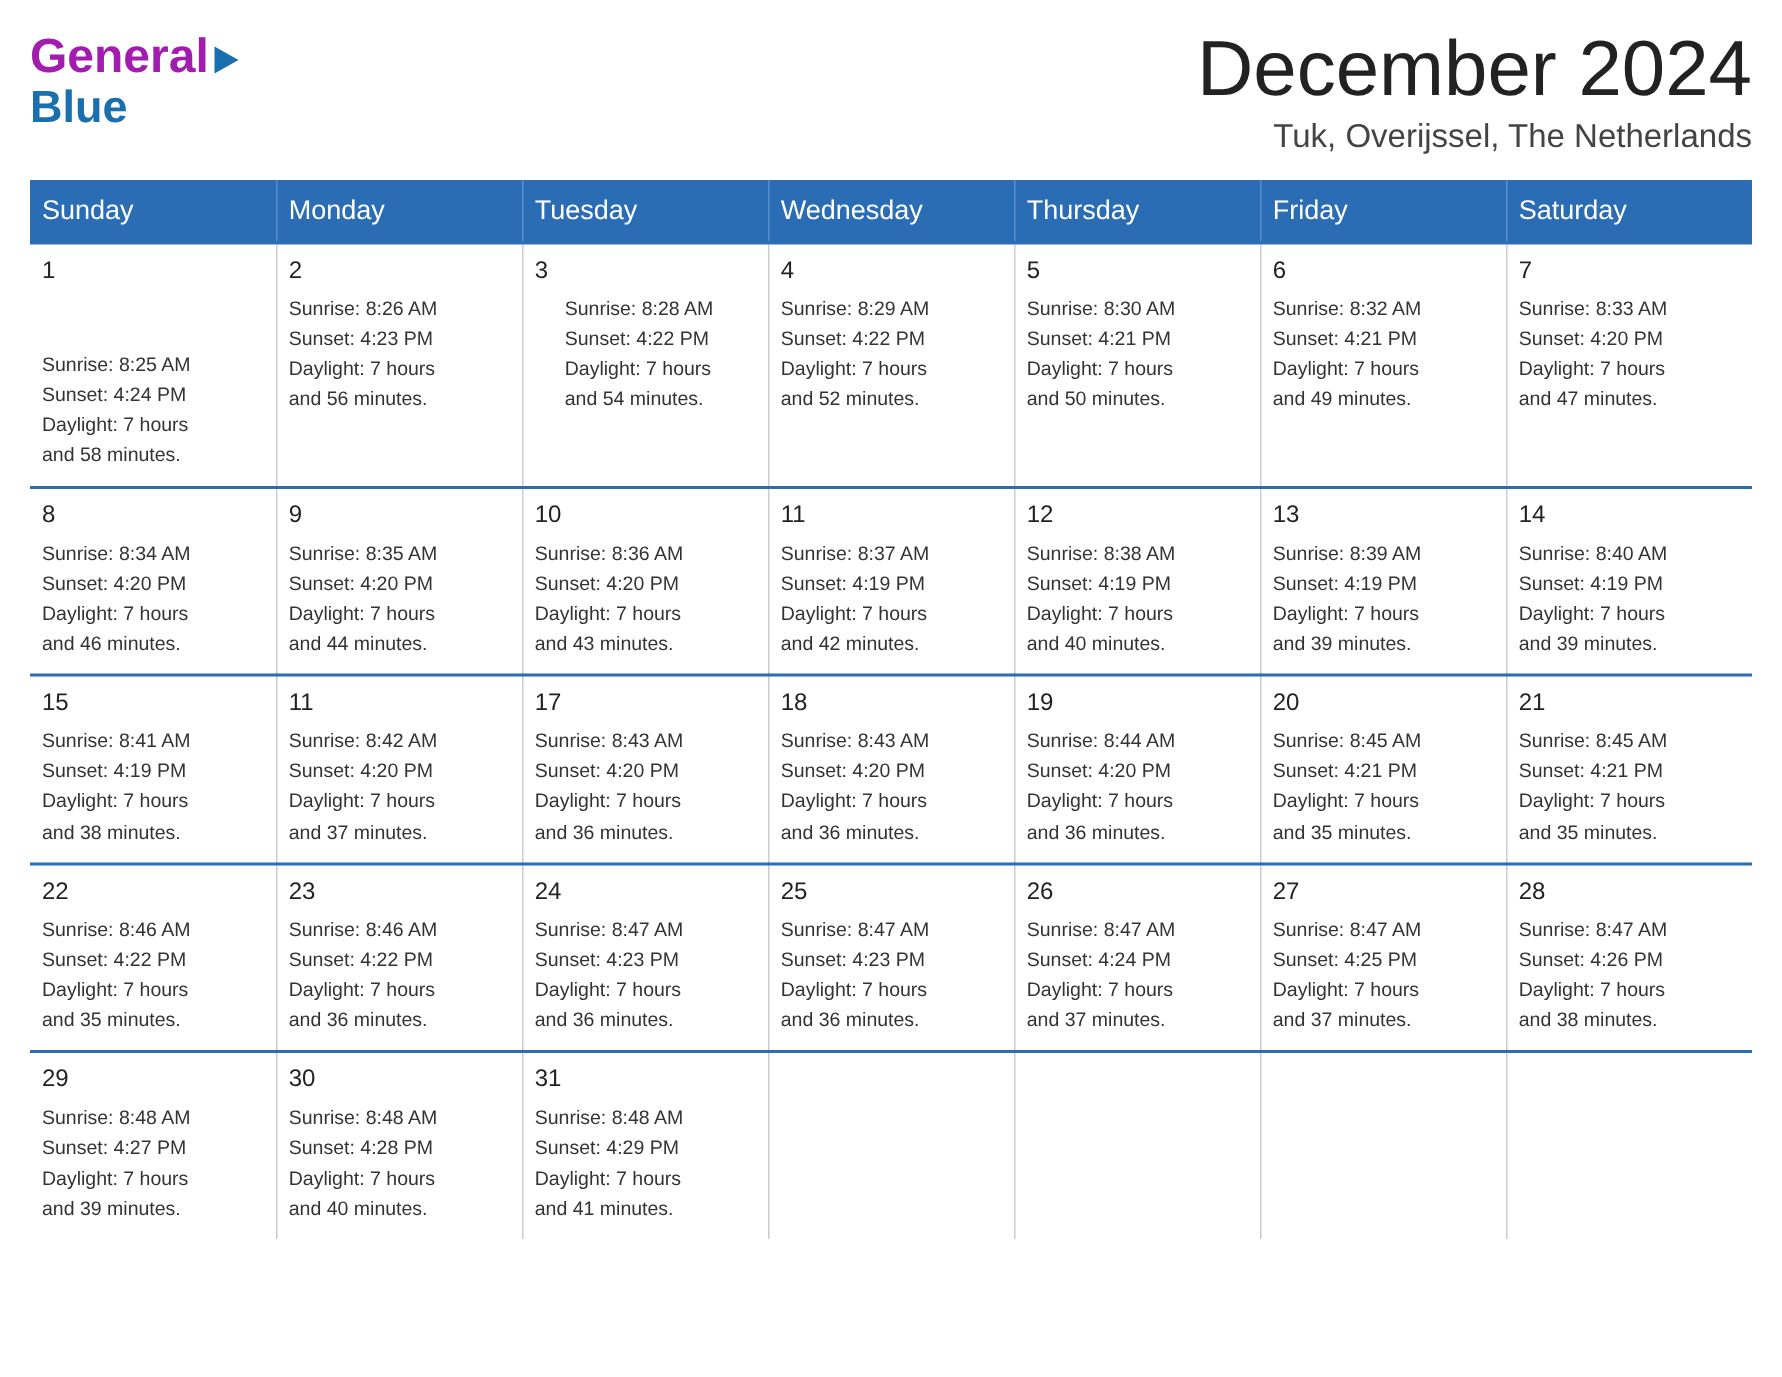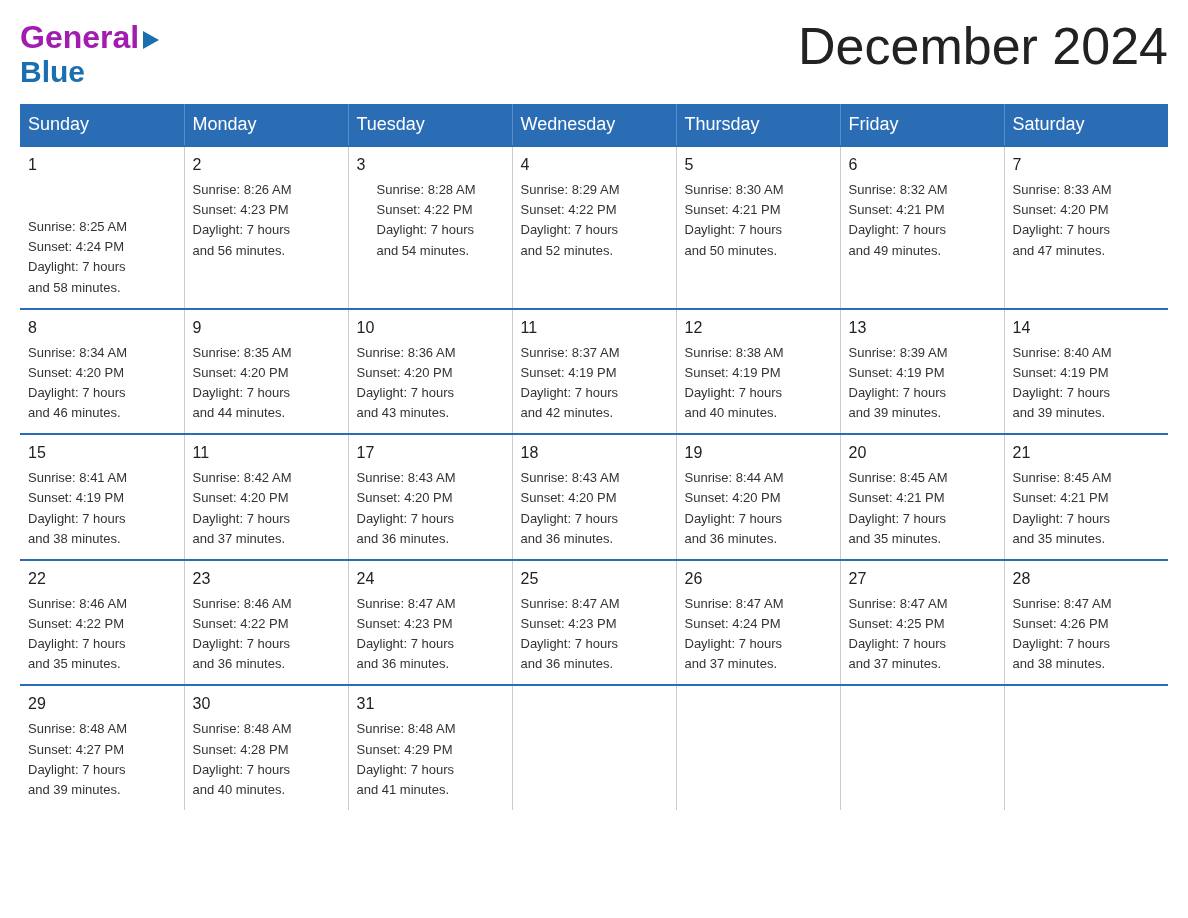--- a/index.html
+++ b/index.html
@@ -98,20 +98,21 @@
 
 <div class="header-area">
   <div class="logo">
     <div style="font-size:32px;font-weight:bold;color:#a21caf;line-height:1.1;">
       General<span style="display:inline-block;width:0;height:0;border-top:9px solid transparent;border-bottom:9px solid transparent;border-left:16px solid #1a6faf;margin-left:4px;vertical-align:middle;"></span>
     </div>
     <div style="font-size:30px;font-weight:bold;color:#1a6faf;line-height:1.1;">Blue</div>
   </div>
   <div class="title-area">
     <div class="month-title">December 2024</div>
+    <div class="location-title">Tuk, Overijssel, The Netherlands</div>
   </div>
 </div>
 
 <table>
   <thead>
     <tr>
     <th>Sunday</th>
         <th>Monday</th>
         <th>Tuesday</th>
         <th>Wednesday</th>

